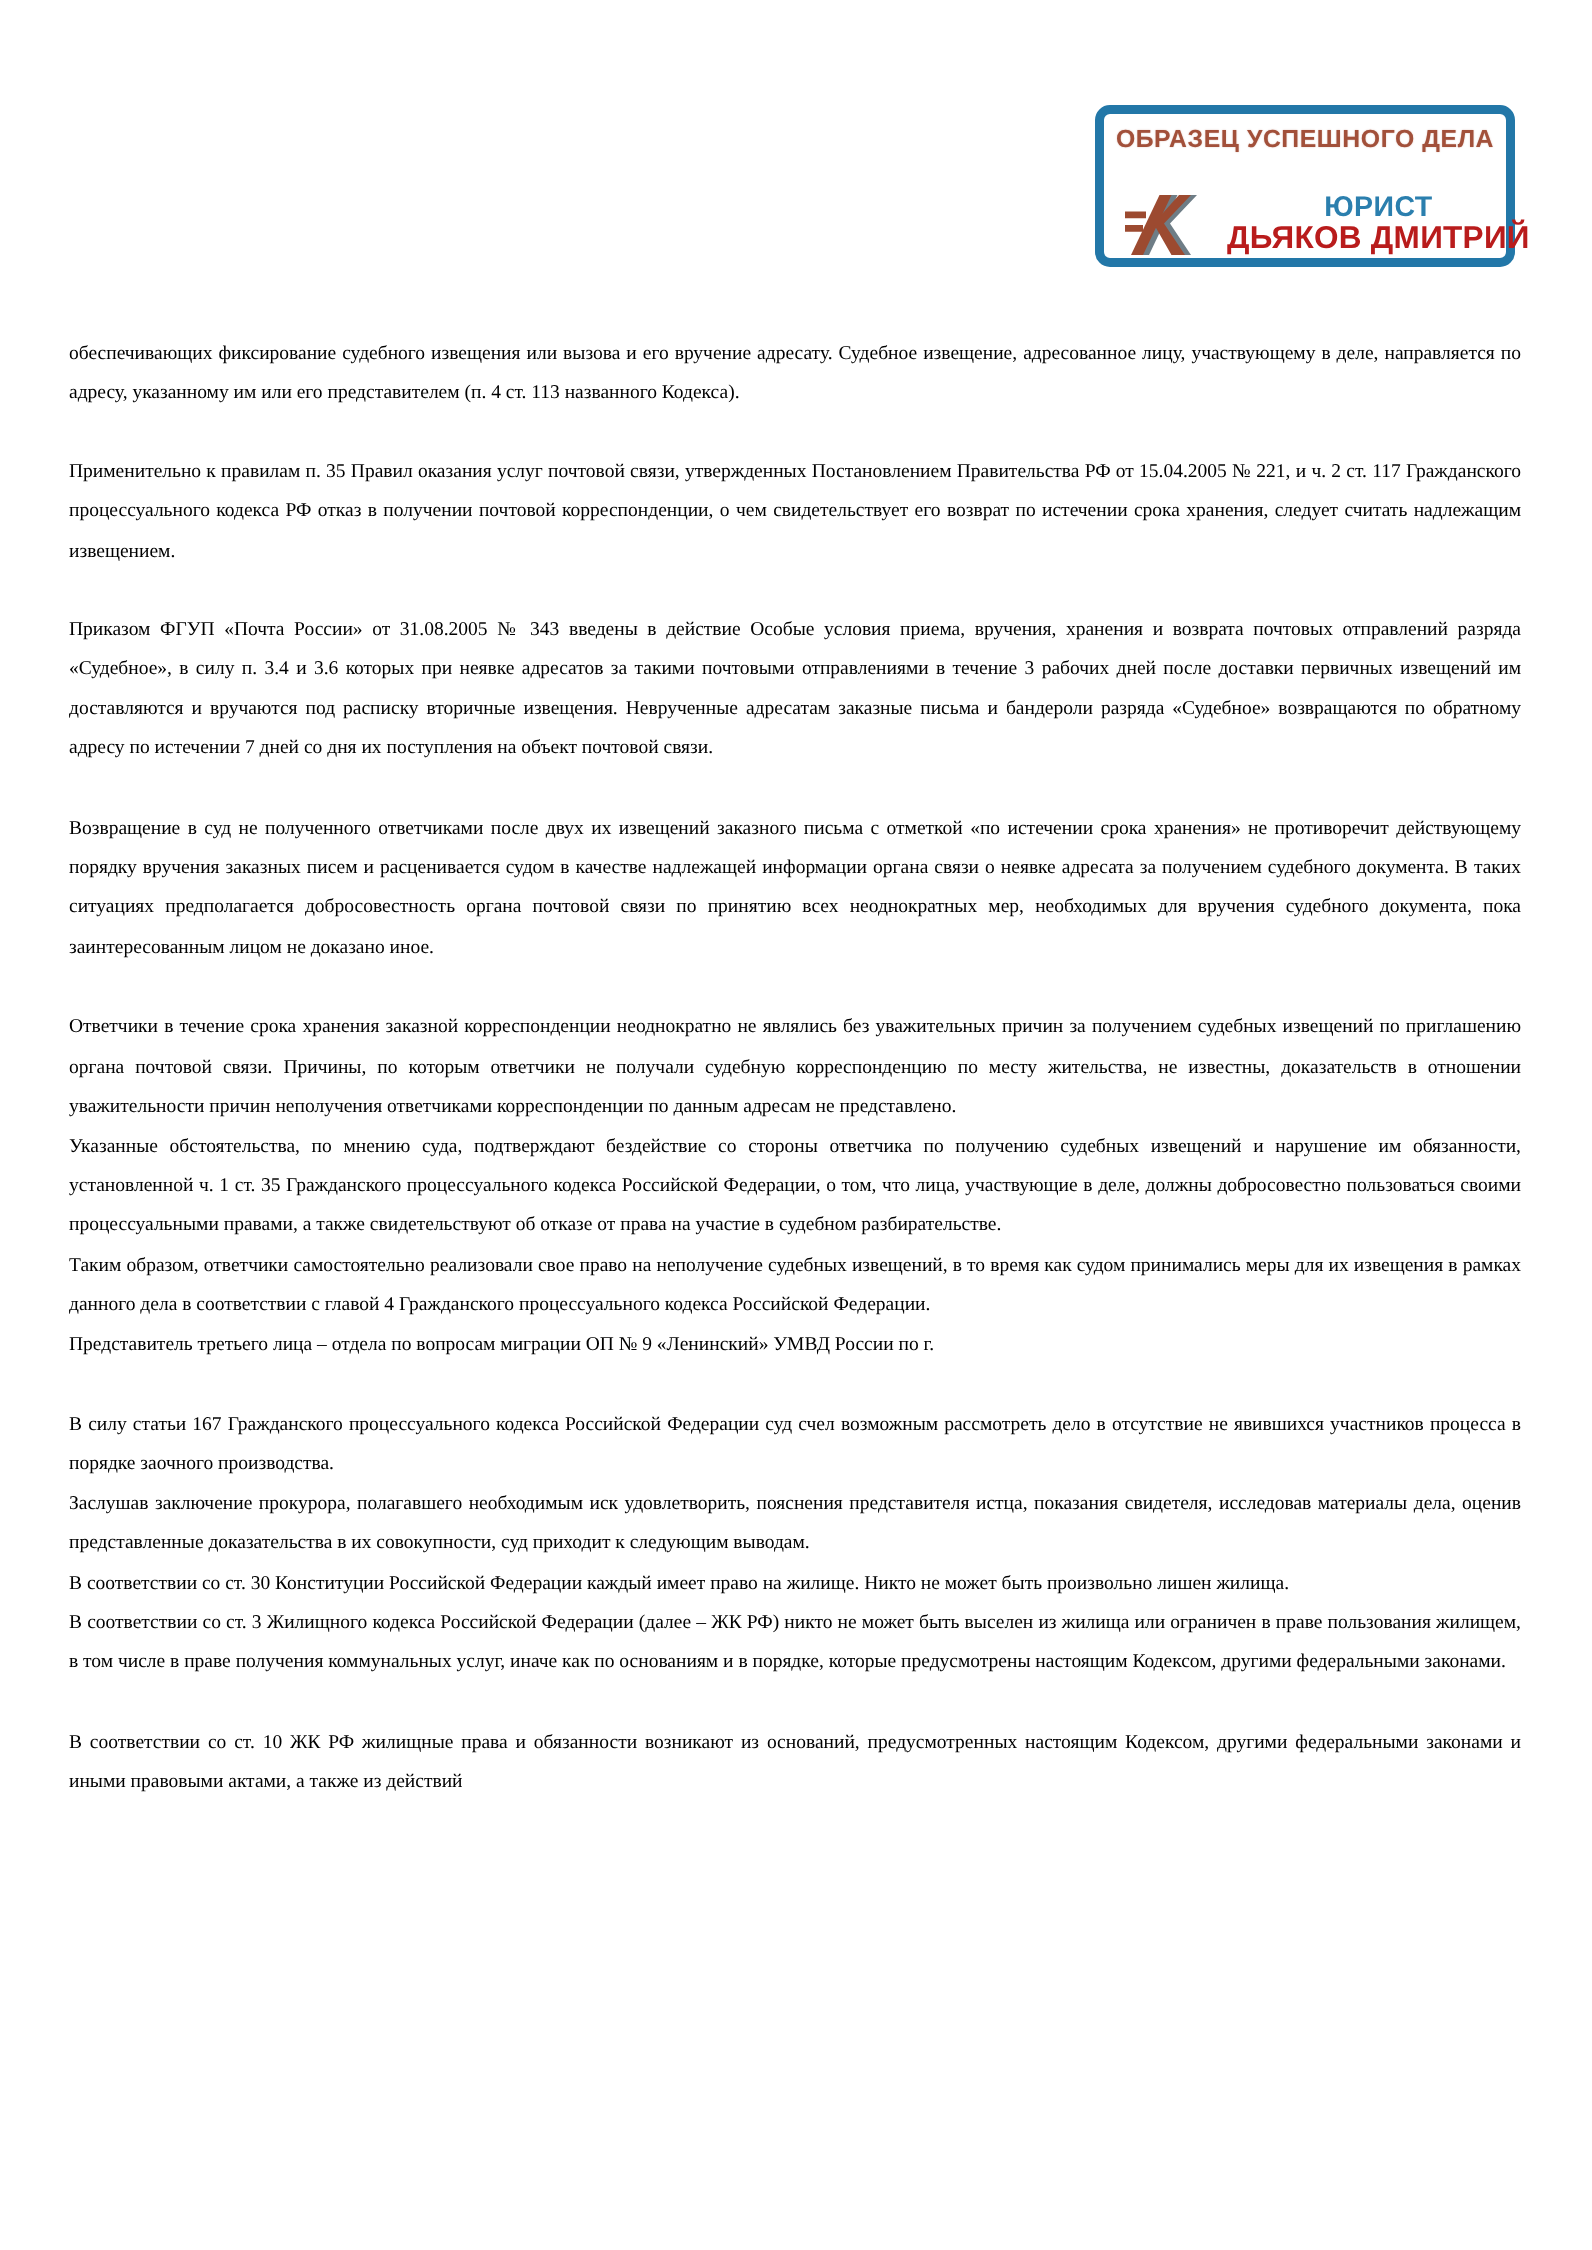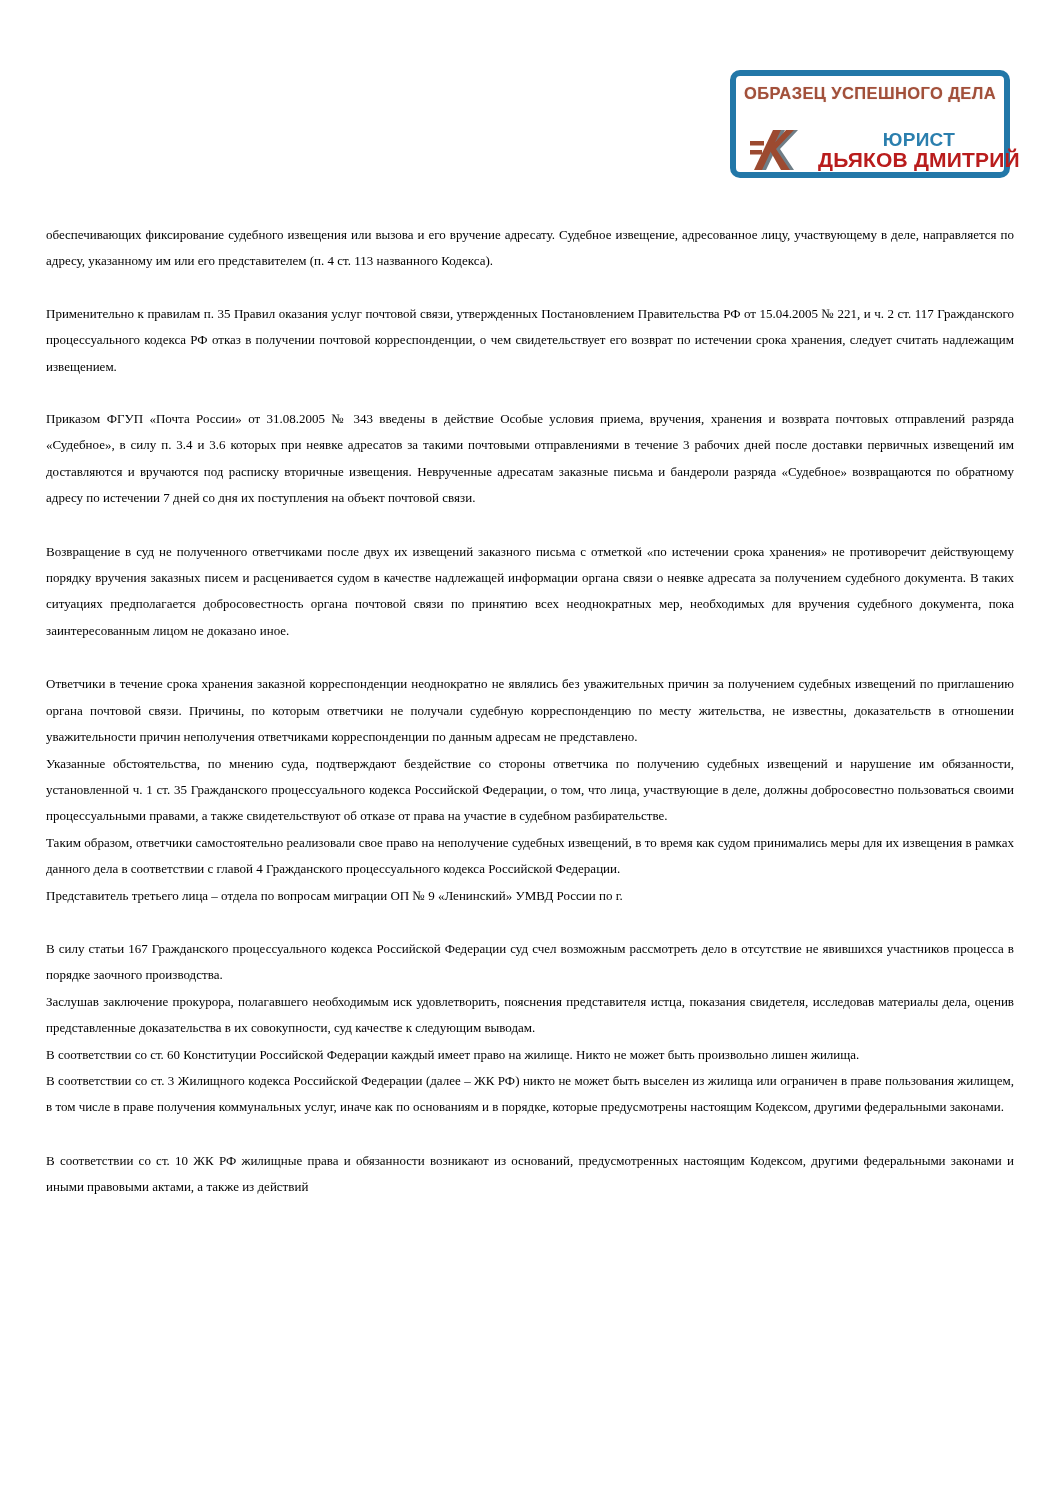--- a/index.html
+++ b/index.html
@@ -28,37 +28,37 @@
     left: 730px;
     width: 280px;
     height: 108px;
     border: 6px solid #2277a8;
     border-radius: 10px;
     background: #ffffff;
     box-sizing: border-box;
     display: flex;
     flex-direction: column;
     align-items: center;
-    justify-content: space-between;
+    justify-content: flex-start;
     padding-top: 9px;
   }
   .logo-tagline {
     font-family: "Liberation Sans", "DejaVu Sans", sans-serif;
     font-weight: bold;
     font-size: 16.5px;
     letter-spacing: 0.4px;
     color: #a2503a;
     white-space: nowrap;
     line-height: 1;
     text-shadow: 0 0 1px rgba(162,80,58,0.45);
   }
   .logo-main {
     display: flex;
     align-items: center;
-    margin-top: 9px;
+    margin-top: 26px;
     width: 100%;
     padding-left: 14px;
     box-sizing: border-box;
   }
   .logo-mark {
     width: 60px;
     height: 44px;
     flex: 0 0 auto;
     margin-right: 8px;
   }
@@ -163,22 +163,22 @@
     <p class="para">Указанные обстоятельства, по мнению суда, подтверждают бездействие со стороны ответчика по получению судебных извещений и нарушение им обязанности, установленной ч. 1 ст. 35 Гражданского процессуального кодекса Российской Федерации, о том, что лица, участвующие в деле, должны добросовестно пользоваться своими процессуальными правами, а также свидетельствуют об отказе от права на участие в судебном разбирательстве.</p>
 
     <p class="para">Таким образом, ответчики самостоятельно реализовали свое право на неполучение судебных извещений, в то время как судом принимались меры для их извещения в рамках данного дела в соответствии с главой 4 Гражданского процессуального кодекса Российской Федерации.</p>
 
     <p class="para indent-line">
       <span>Представитель третьего лица – отдела по вопросам миграции ОП № 9 «Ленинский» УМВД России по г.</span>
     </p>
 
     <p class="para gap-before-lg">В силу статьи 167 Гражданского процессуального кодекса Российской Федерации суд счел возможным рассмотреть дело в отсутствие не явившихся участников процесса в порядке заочного производства.</p>
 
-    <p class="para">Заслушав заключение прокурора, полагавшего необходимым иск удовлетворить, пояснения представителя истца, показания свидетеля, исследовав материалы дела, оценив представленные доказательства в их совокупности, суд качестве к следующим выводам.</p>
+    <p class="para">Заслушав заключение прокурора, полагавшего необходимым иск удовлетворить, пояснения представителя истца, показания свидетеля, исследовав материалы дела, оценив представленные доказательства в их совокупности, суд приходит к следующим выводам.</p>
 
-    <p class="para">В соответствии со ст. 60 Конституции Российской Федерации каждый имеет право на жилище. Никто не может быть произвольно лишен жилища.</p>
+    <p class="para">В соответствии со ст. 30 Конституции Российской Федерации каждый имеет право на жилище. Никто не может быть произвольно лишен жилища.</p>
 
     <p class="para">В соответствии со ст. 3 Жилищного кодекса Российской Федерации (далее – ЖК РФ) никто не может быть выселен из жилища или ограничен в праве пользования жилищем, в том числе в праве получения коммунальных услуг, иначе как по основаниям и в порядке, которые предусмотрены настоящим Кодексом, другими федеральными законами.</p>
 
     <p class="para gap-before-lg">В соответствии со ст. 10 ЖК РФ жилищные права и обязанности возникают из оснований, предусмотренных настоящим Кодексом, другими федеральными законами и иными правовыми актами, а также из действий</p>
 
   </div>
 </div>
 
 </body></html>

